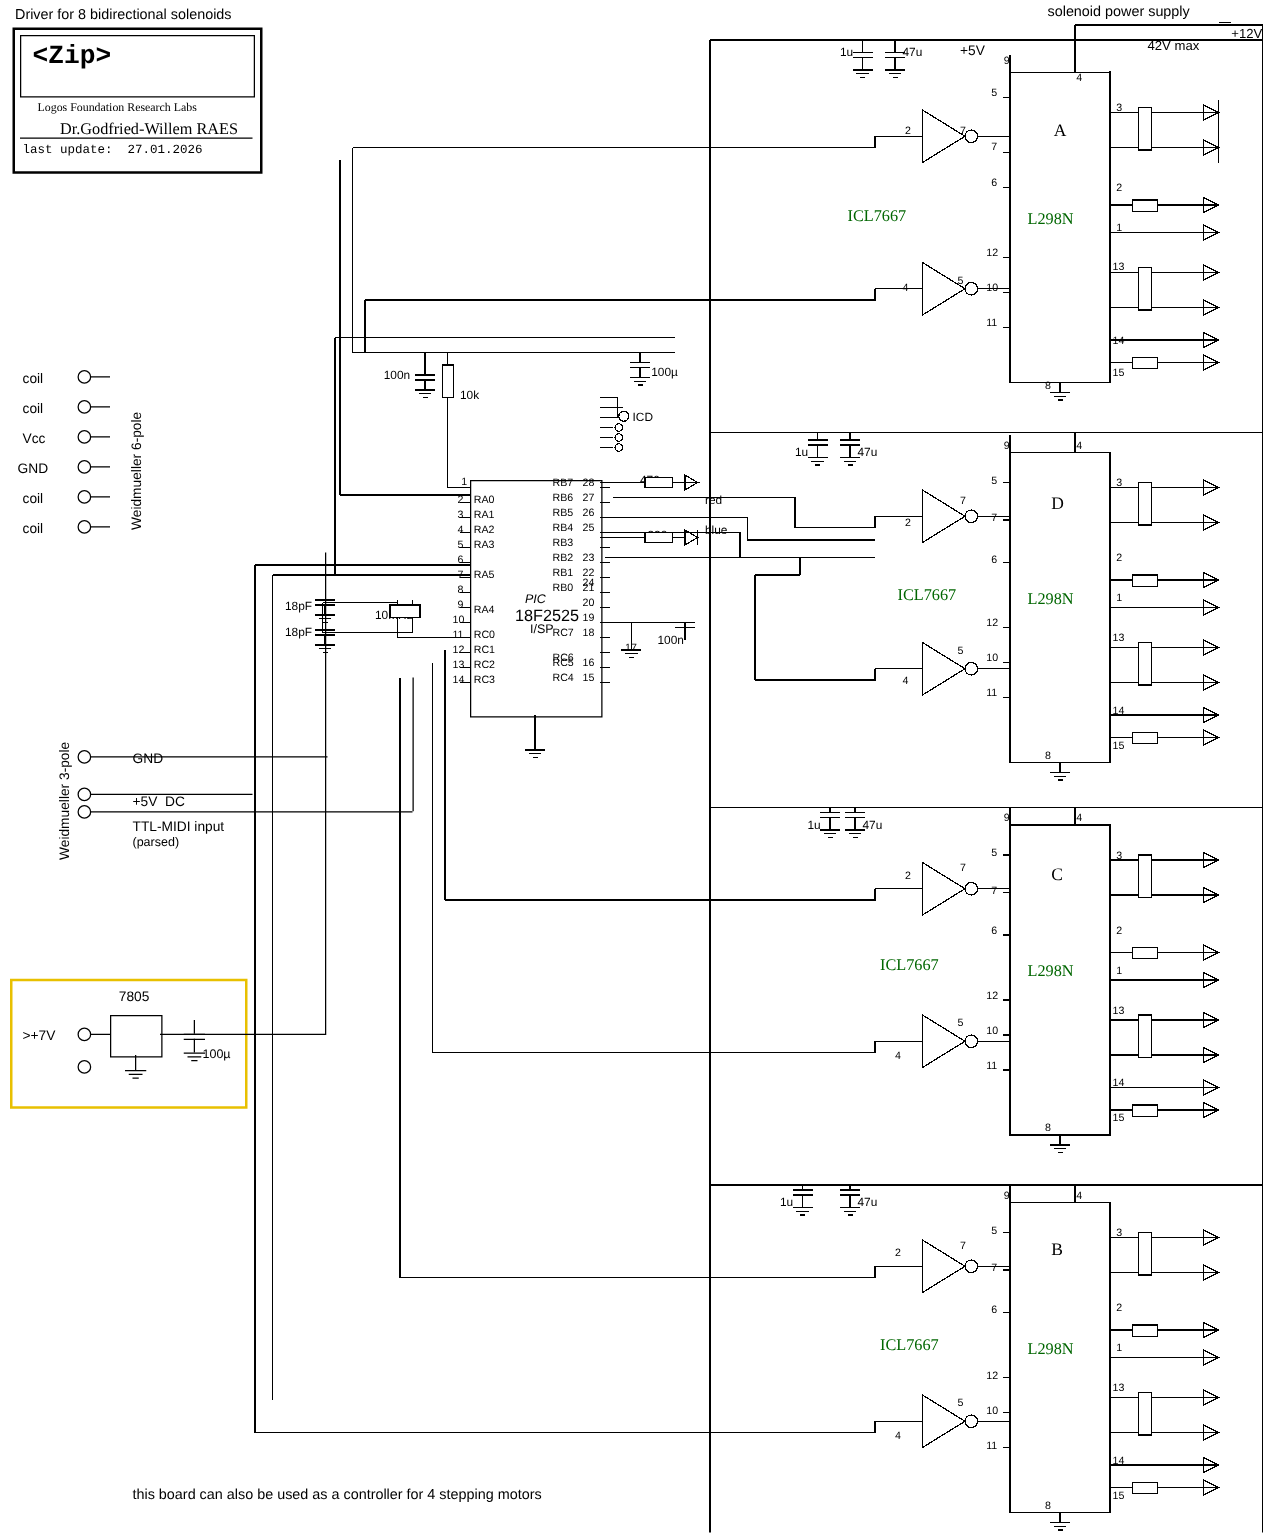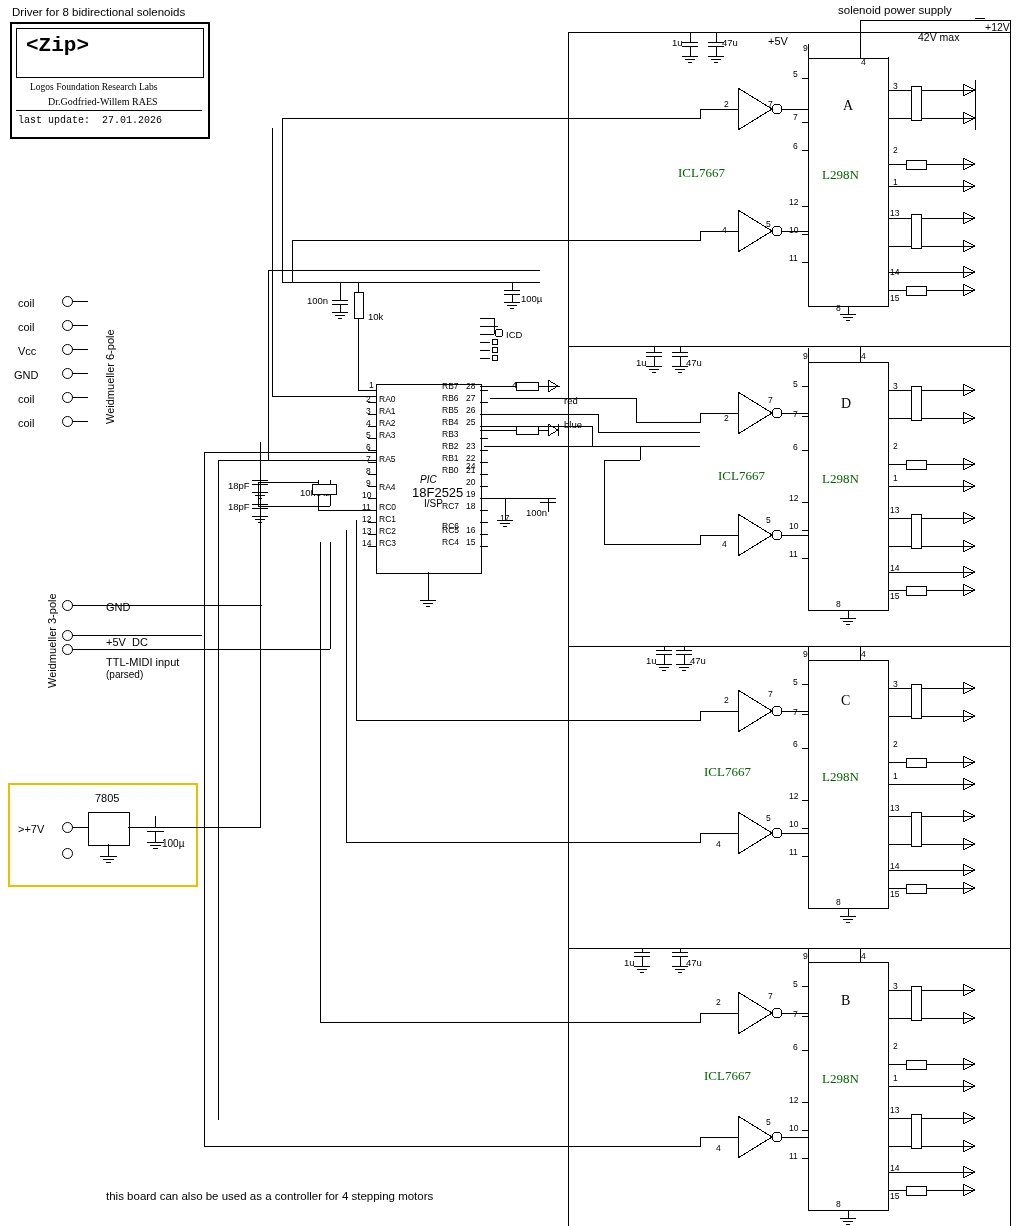--- a/index.html
+++ b/index.html
@@ -29,21 +29,21 @@
 
 <div class="txt sans" style="left:12px;top:6px;font-size:11.5px;">Driver for 8 bidirectional solenoids</div>
 <div class="txt sans" style="left:838px;top:4px;font-size:11.5px;">solenoid power supply</div>
 <div class="txt sans" style="left:985px;top:22px;font-size:10.5px;">+12V</div>
 <div class="txt sans" style="left:918px;top:32px;font-size:10.5px;">42V max</div>
 
 <div class="titlebox">
   <div class="tb-inner"></div>
   <div class="abs" style="left:14px;top:10px;font-family:'Liberation Mono',monospace;font-size:21px;font-weight:bold;">&lt;Zip&gt;</div>
   <div class="abs txt serif" style="left:18px;top:58px;font-size:9.5px;">Logos Foundation Research Labs</div>
-  <div class="abs txt serif" style="left:36px;top:72px;font-size:10px;">Dr.Godfried-Willem RAES</div>
+  <div class="abs txt serif" style="left:36px;top:72px;font-size:13px;">Dr.Godfried-Willem RAES</div>
   <div class="ln h" style="left:4px;top:86px;width:186px;"></div>
   <div class="abs txt mono" style="left:6px;top:91px;font-size:10px;">last update:  27.01.2026</div>
 </div>
 
 <div class="vert-label sans" style="left:104px;top:424px;font-size:11px;">Weidmueller 6-pole</div>
 <div>
   <div class="term" style="left:62px;top:296px;"></div>
   <div class="txt sans" style="left:18px;top:297px;">coil</div>
   <div class="ln h" style="left:72px;top:301px;width:16px;"></div>
   <div class="term" style="left:62px;top:320px;"></div>

